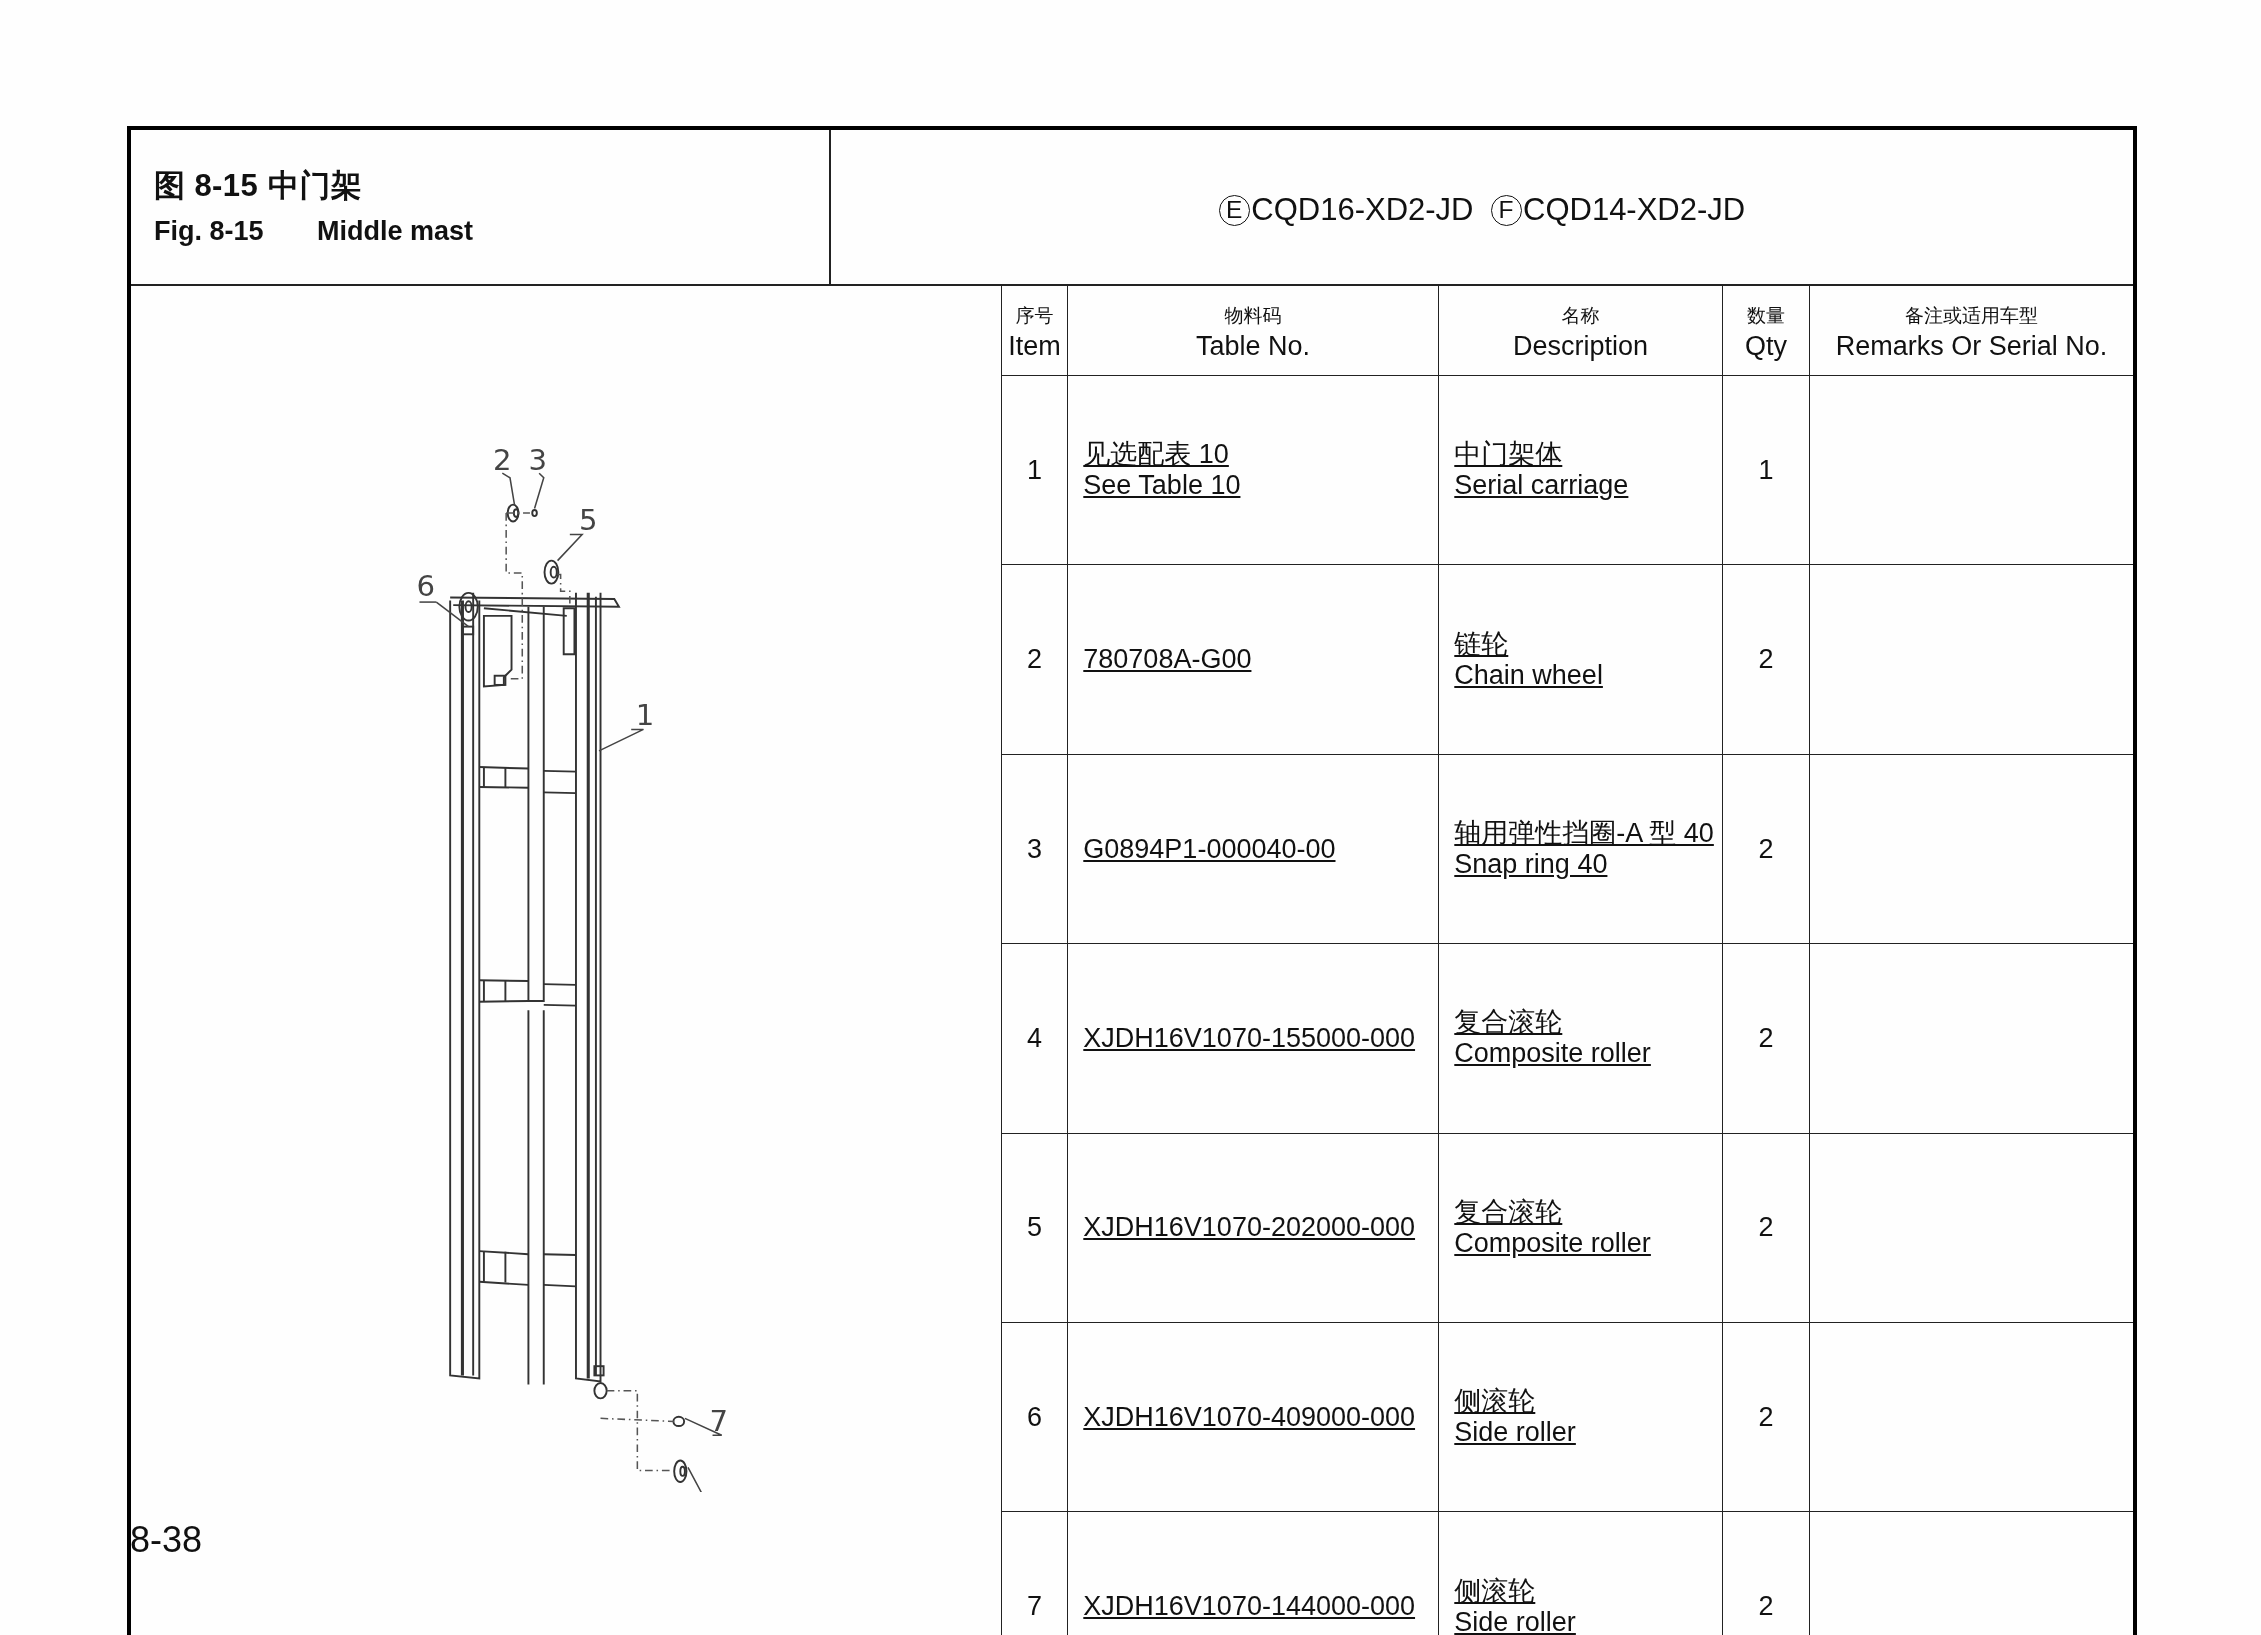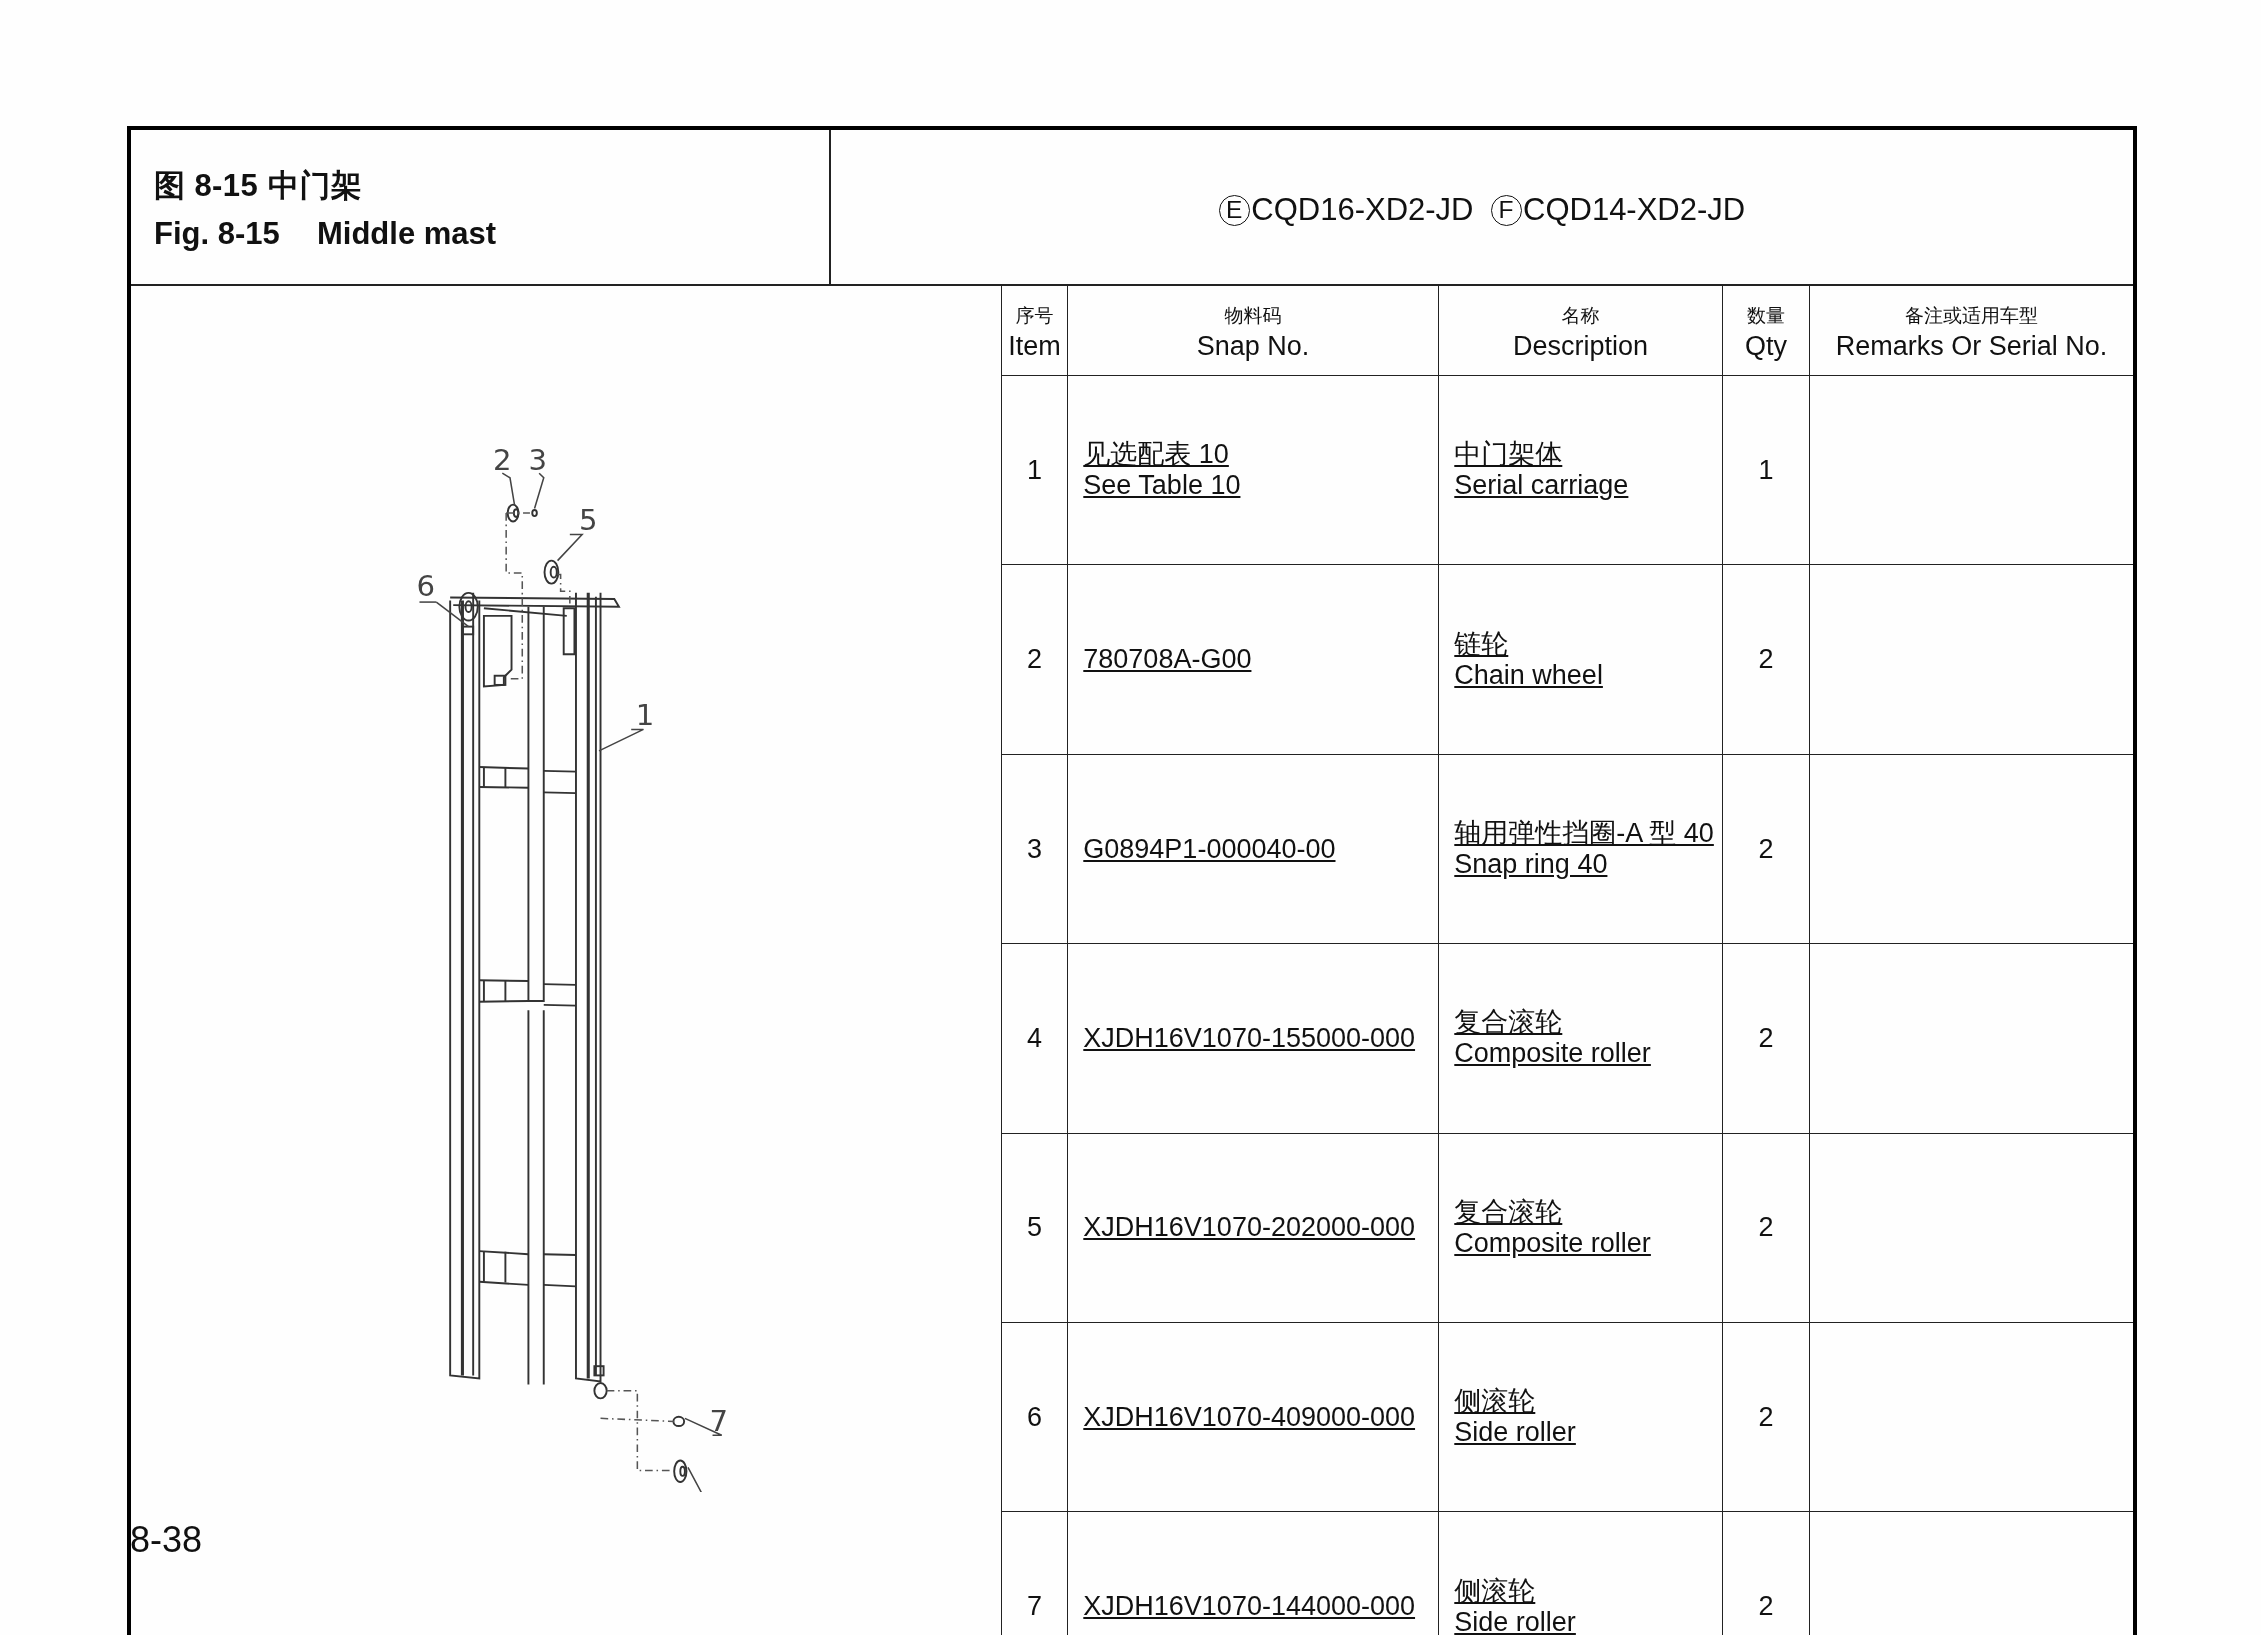--- a/index.html
+++ b/index.html
@@ -3,21 +3,21 @@
 <meta charset="utf-8">
 <style>
   html, body { margin:0; padding:0; background:#fefefe; }
   body { width:2261px; height:1635px; position:relative; overflow:hidden;
          font-family:"Liberation Sans", "DejaVu Sans", sans-serif; color:#111; }
   .frame { position:absolute; left:127px; top:126px; width:2010px; height:1602px;
            border:4.6px solid #000; box-sizing:border-box; }
   .hdr { position:absolute; left:0; top:0; width:100%; height:156px; border-bottom:2.3px solid #222; box-sizing:border-box; }
   .hdr-left { position:absolute; left:0; top:0; width:700px; height:100%; border-right:2.3px solid #222; box-sizing:border-box; }
   .fig-cn { position:absolute; left:23px; top:35px; font-size:31px; font-weight:bold; letter-spacing:0.4px; }
-  .fig-en { position:absolute; left:23px; top:86px; font-size:31px; font-weight:bold; }
+  .fig-en { position:absolute; left:23px; top:86px; font-size:27px; font-weight:bold; }
   .fig-cn span, .fig-en span { display:inline-block; }
   .fig-cn .num { width:114px; } .fig-en .num { width:163px; }
   .models { position:absolute; left:700px; right:0; top:0; height:100%; display:flex; align-items:center; justify-content:center;
             font-size:31px; gap:17px; padding-top:6.1px; box-sizing:border-box; }
   .model { display:inline-flex; align-items:center; }
   .circ { display:inline-flex; width:31px; height:31px; border:1.5px solid #111; border-radius:50%; align-items:center; justify-content:center;
           font-size:24.5px; margin-right:1.5px; box-sizing:border-box; }
   .drawing { position:absolute; left:0; top:156px; width:870px; bottom:0; }
   .drawing svg { position:absolute; left:0; top:0; }
   .parts { position:absolute; left:870px; top:156px; right:0; bottom:0; }
@@ -151,21 +151,21 @@
           <col>
       </colgroup>
       <thead>
         <tr>
           <th>
               <span class="cn">序号</span>
               <span class="en">Item</span>
             </th>
           <th>
               <span class="cn">物料码</span>
-              <span class="en">Snap No.</span>
+              <span class="en">Table No.</span>
             </th>
           <th>
               <span class="cn">名称</span>
               <span class="en">Description</span>
             </th>
           <th>
               <span class="cn">数量</span>
               <span class="en">Qty</span>
             </th>
           <th>

